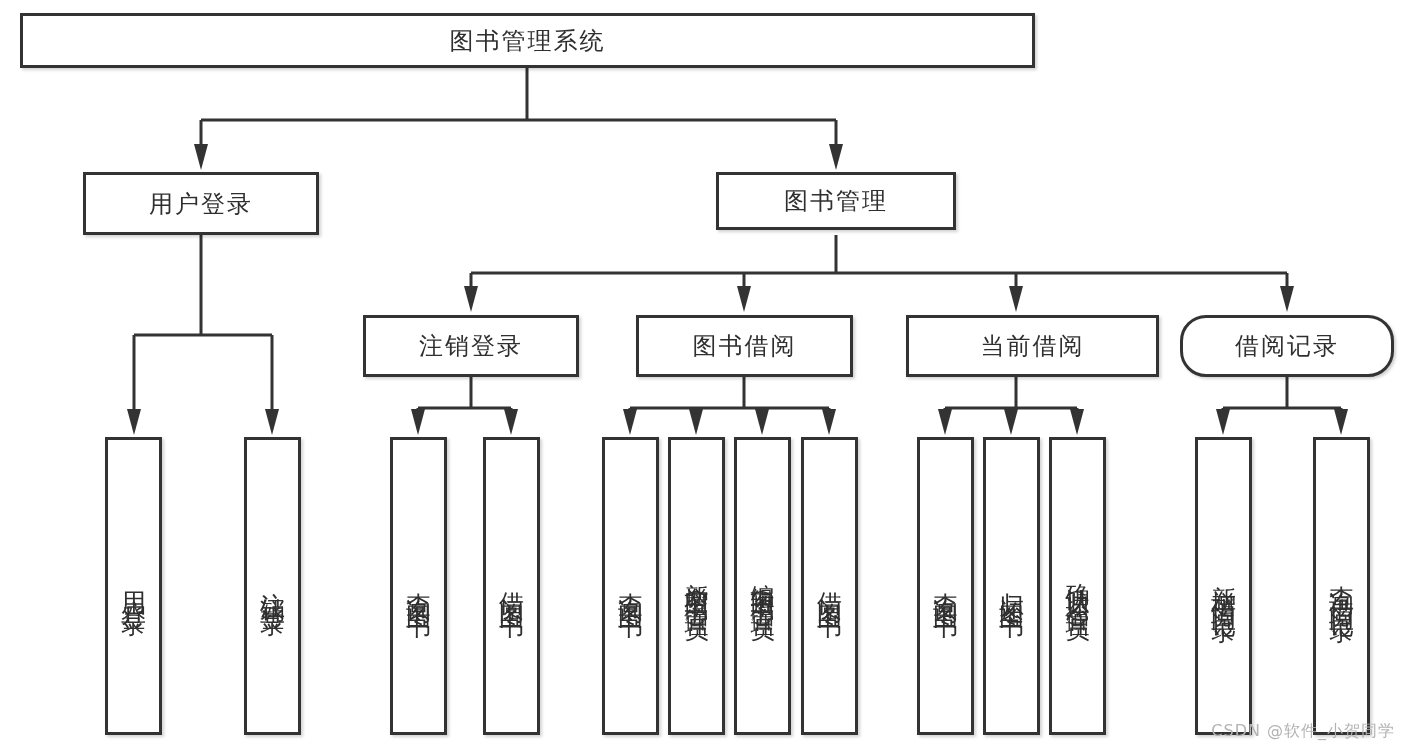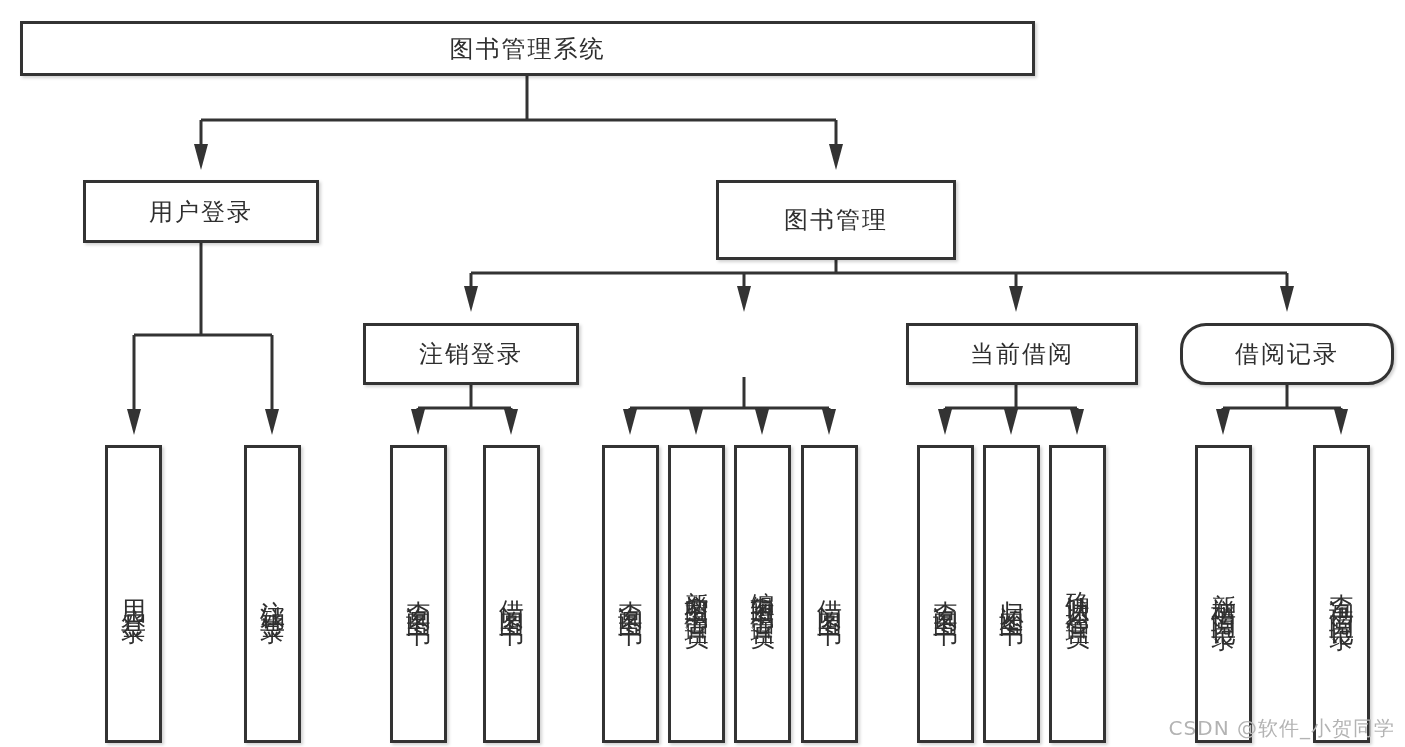--- a/index.html
+++ b/index.html
@@ -21,52 +21,51 @@
   .node{
     position:absolute;
     box-sizing:border-box;
     background:#fff;
     border:3px solid var(--border);
     display:flex;align-items:center;justify-content:center;
     color:var(--text);
     font-size:24px;
     letter-spacing:2px;
     box-shadow:2px 2px 3px rgba(0,0,0,0.18);
-    margin-top:8px;
   }
   .leaf{
     font-size:25px;
   }
   .vtext{
     writing-mode:vertical-rl;
     text-orientation:mixed;
     letter-spacing:7px;
     line-height:1;
     white-space:nowrap;
   }
   .leaf-long .vtext{letter-spacing:5px;font-size:24px;}
   
   #n-root{left:20px;top:13px;width:1015px;height:55px;}
   #n-userlogin{left:83px;top:172px;width:236px;height:63px;}
-  #n-bookmgmt{left:716px;top:172px;width:240px;height:80px;}
+  #n-bookmgmt{left:716px;top:172px;width:240px;height:58px;}
   #n-newbook{left:363px;top:315px;width:216px;height:62px;}
   #n-borrow{left:636px;top:315px;width:217px;height:62px;}
-  #n-current{left:906px;top:315px;width:232px;height:62px;}
+  #n-current{left:906px;top:315px;width:253px;height:62px;}
   #n-records{left:1180px;top:315px;width:214px;height:62px;border-radius:26px;}
   .leaf{top:437px;width:57px;height:298px;}
   #l-ul1{left:105px;} #l-ul2{left:244px;}
   #l-nb1{left:390px;} #l-nb2{left:483px;}
   #l-bb1{left:602px;} #l-bb2{left:668px;} #l-bb3{left:734px;} #l-bb4{left:801px;}
   #l-cb1{left:917px;} #l-cb2{left:983px;} #l-cb3{left:1049px;}
   #l-br1{left:1195px;} #l-br2{left:1313px;}
   #watermark{
     position:absolute;
     right:10px;bottom:5px;
     color:var(--watermark);
-    font-size:20px;
+    font-size:16px;
     letter-spacing:1px;
     pointer-events:none;
     margin-left:32px;
   }
 </style>
 </head>
 <body>
 
 <div id="canvas">
 
@@ -143,20 +142,23 @@
   <div class="node" id="n-userlogin">
     <span>用户登录</span>
   </div>
   <div class="node" id="n-bookmgmt">
     <span>图书管理</span>
   </div>
 
   <div class="node" id="n-newbook">
     <span>注销登录</span>
   </div>
+  <div class="node" id="n-borrow">
+    <span>图书借阅</span>
+  </div>
   <div class="node" id="n-current">
     <span>当前借阅</span>
   </div>
   <div class="node" id="n-records">
     <span>借阅记录</span>
   </div>
 
   <div class="node leaf" id="l-ul1">
     <span class="vtext">用户登录</span>
   </div>

